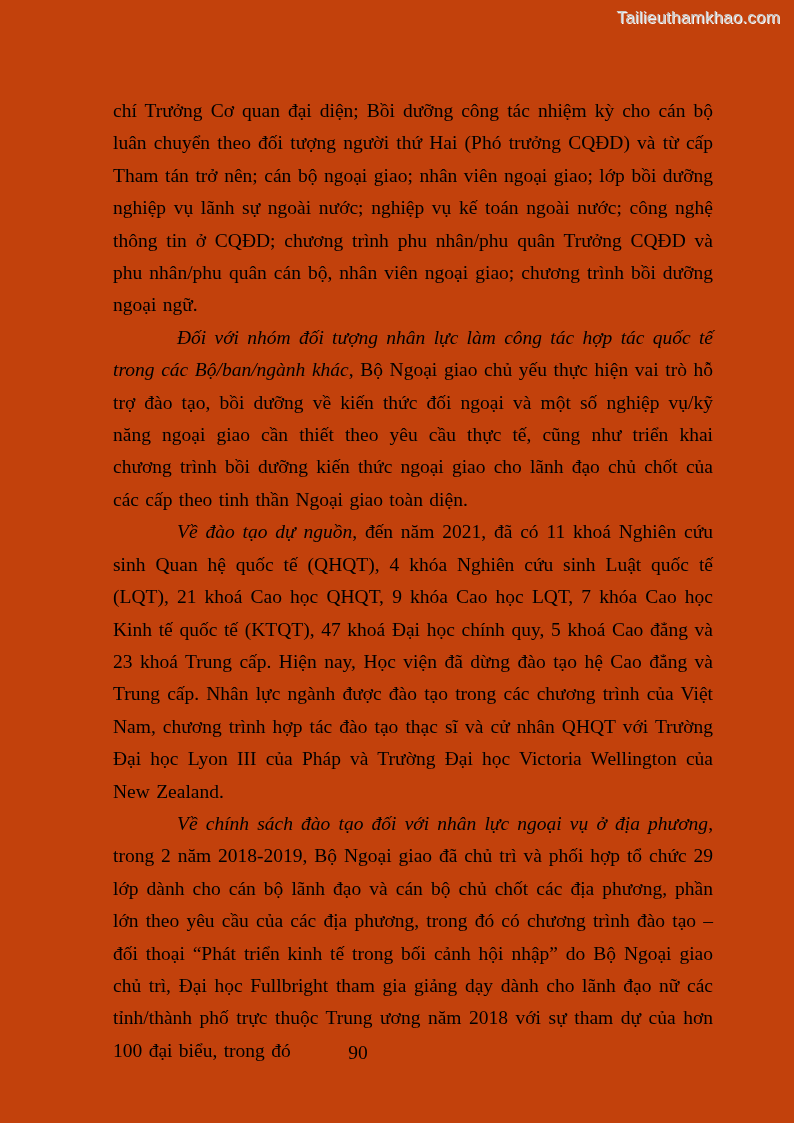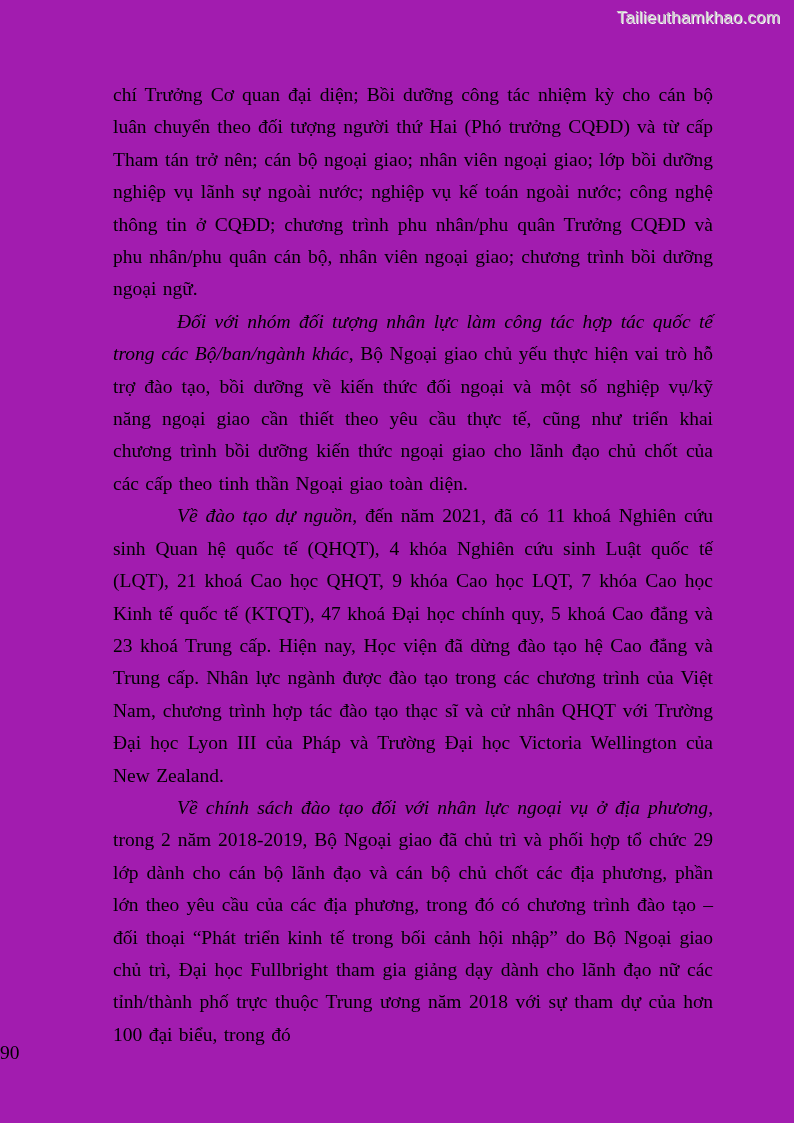--- a/index.html
+++ b/index.html
@@ -4,39 +4,39 @@
 <style>
   html, body {
     margin: 0;
     padding: 0;
     background: #ffffff;
   }
   .page {
     position: relative;
     width: 794px;
     height: 1123px;
-    background: #a21caf;
+    background: #c2410c;
     overflow: hidden;
     font-family: "Liberation Serif", serif;
     color: #000000;
   }
   .watermark {
     position: absolute;
     top: 8px;
     right: 14px;
     font-family: "Liberation Sans", sans-serif;
     font-size: 17px;
     color: #c9c9c9;
     text-shadow: 1px 1px 0 #ffffff;
     letter-spacing: 0.2px;
   }
   .page-body {
     position: absolute;
     left: 113px;
-    top: 79px;
+    top: 95px;
     width: 600px;
   }
   .page-body p {
     margin: 0;
     padding: 0;
     font-size: 19.5px;
     line-height: 32.4px;
     text-align: justify;
     color: #000000;
     word-spacing: 1.5px;
@@ -49,20 +49,21 @@
     margin-top: 16px;
   }
   .seg-normal {
     font-style: normal;
   }
   .page-number {
     position: absolute;
     top: 1042px;
     left: 0;
     width: 716px;
+    text-align: center;
     font-size: 19.5px;
     color: #000000;
   }
 </style>
 </head>
 <body>
 
 <div class="page">
   <div class="watermark">Tailieuthamkhao.com</div>
 

